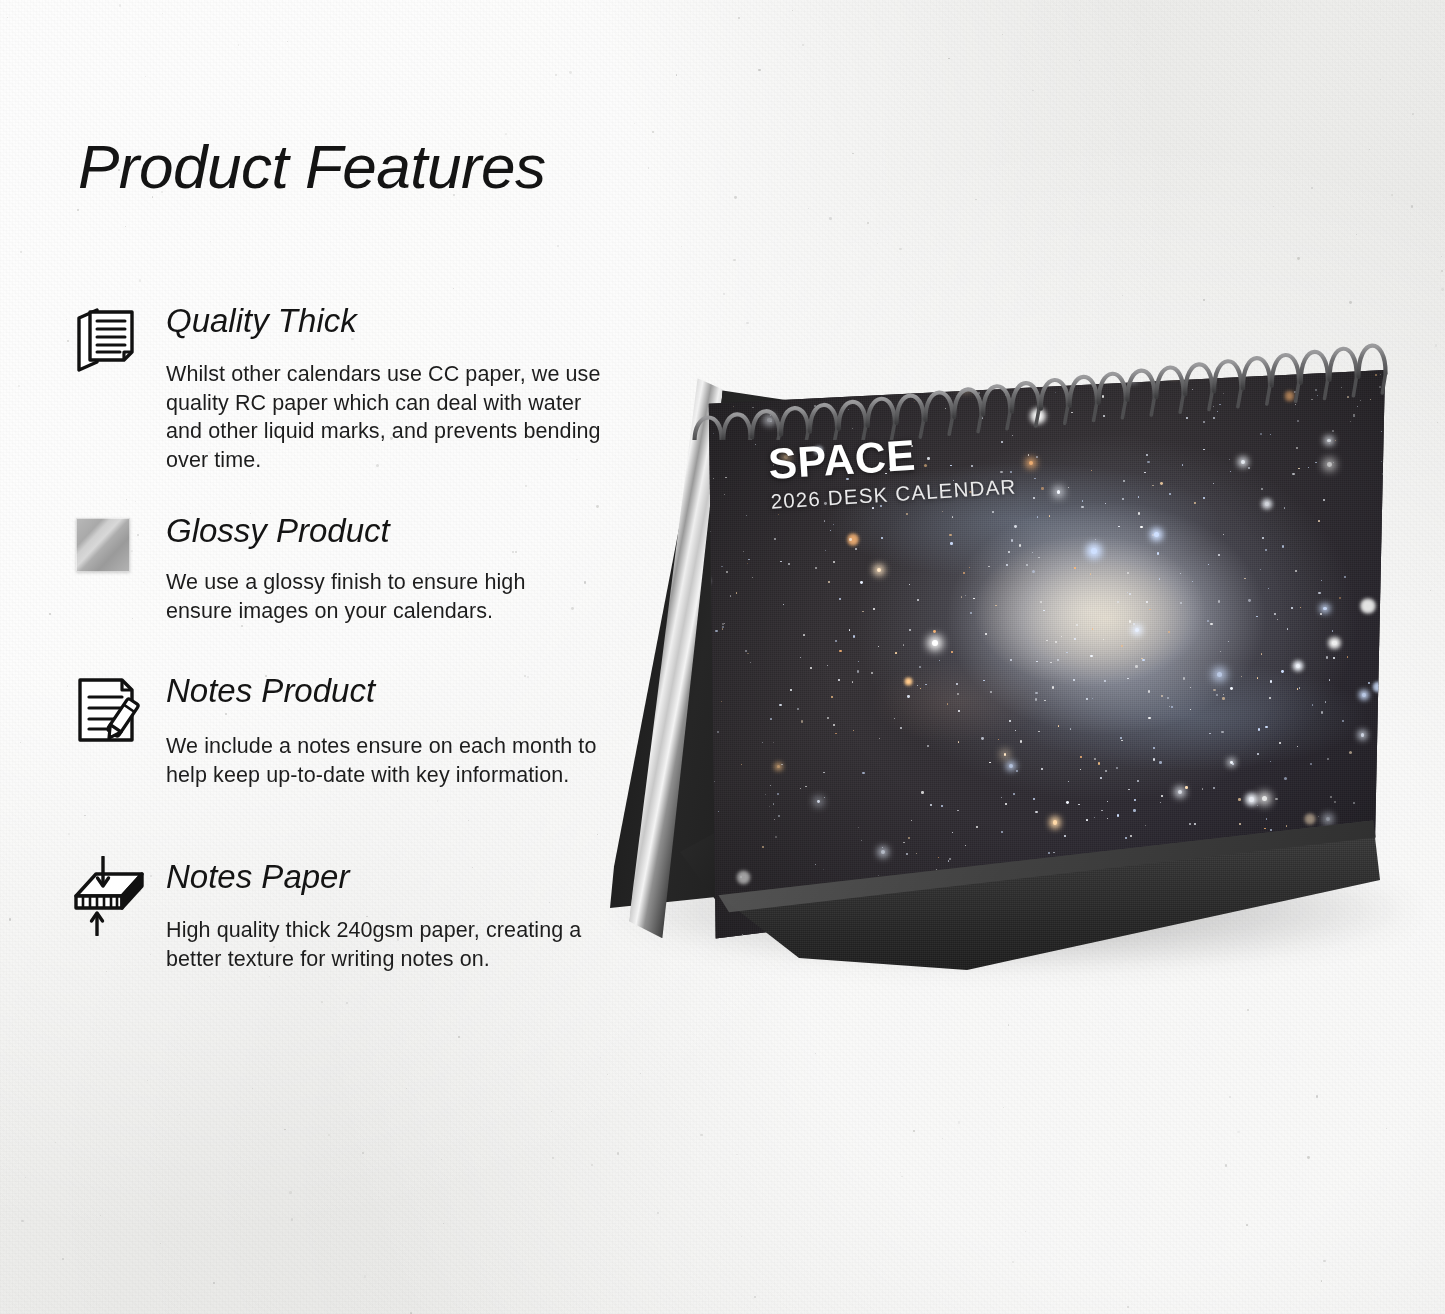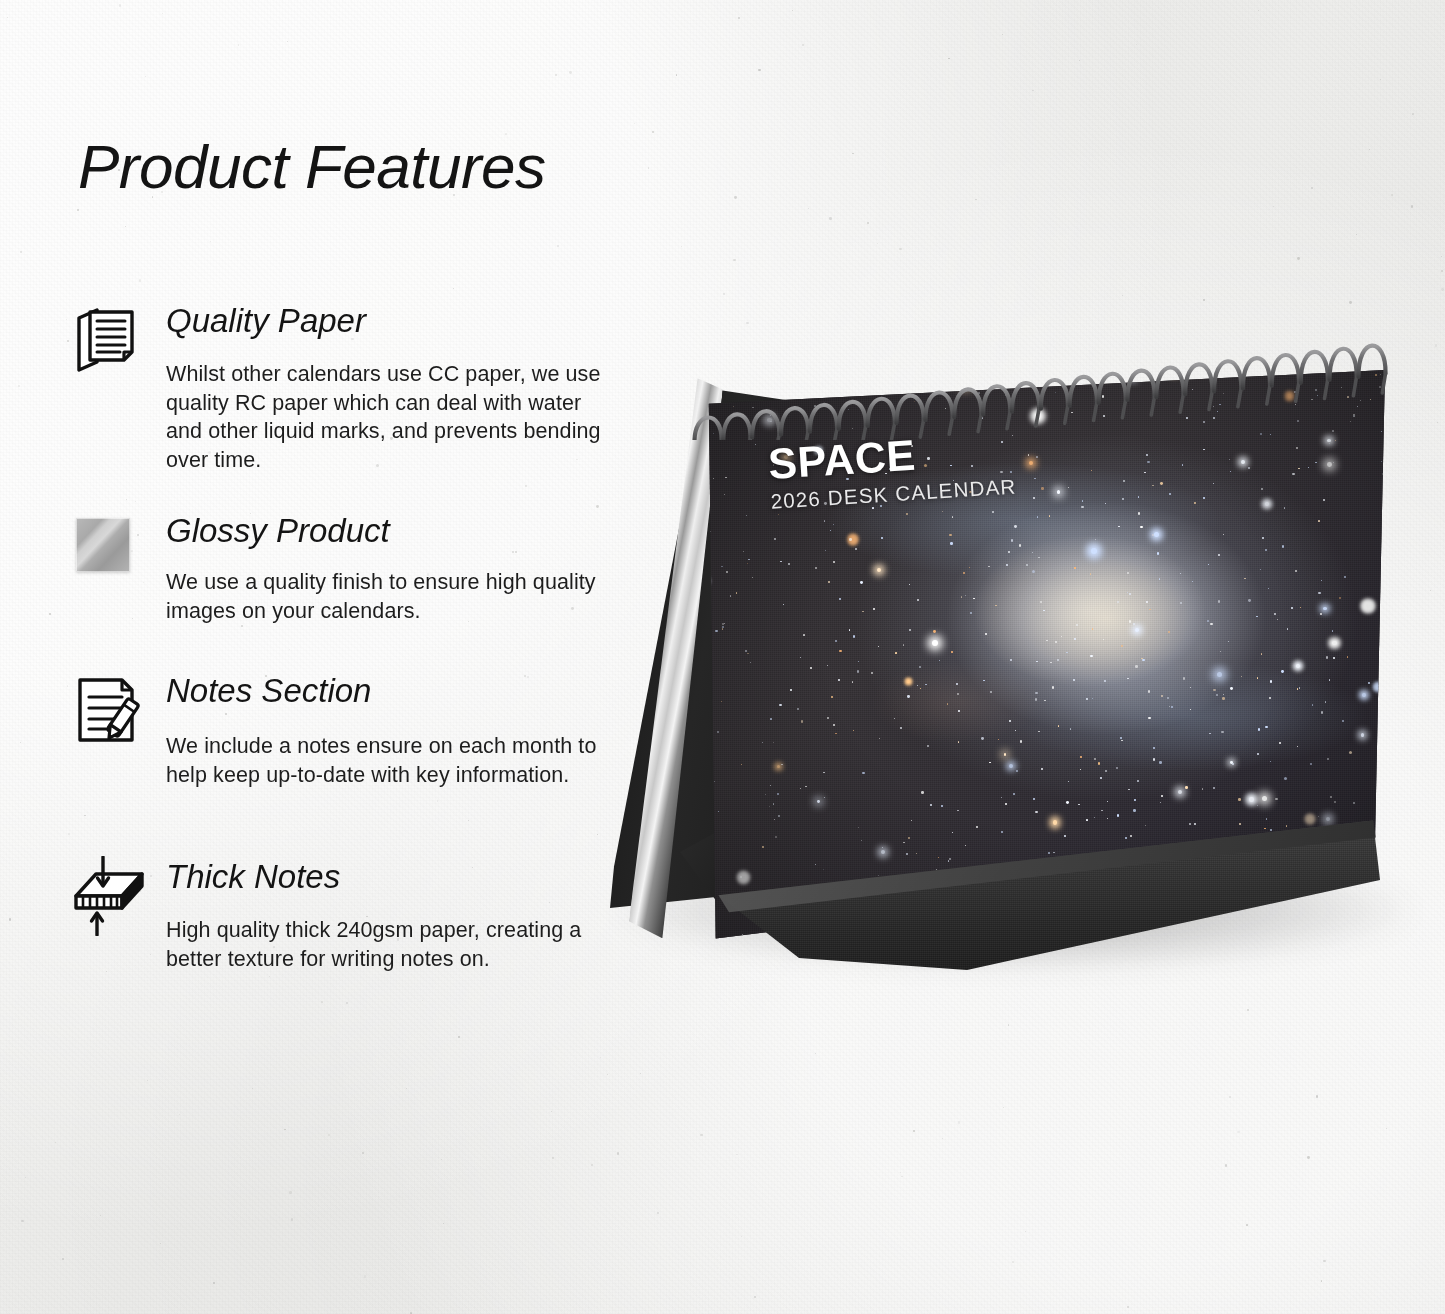--- a/index.html
+++ b/index.html
@@ -479,30 +479,30 @@
           <path d="M62 52 L54 52 L54 60" stroke="#111" stroke-width="3.2" stroke-linejoin="round" fill="none"></path>
           <g stroke="#111" stroke-width="3" stroke-linecap="round">
             <line x1="27" y1="21" x2="55" y2="21"></line>
             <line x1="27" y1="29" x2="55" y2="29"></line>
             <line x1="27" y1="37" x2="55" y2="37"></line>
             <line x1="27" y1="45" x2="55" y2="45"></line>
             <line x1="27" y1="52" x2="50" y2="52"></line>
           </g>
         </svg>
       </div>
-      <div class="feature-heading">Quality Paper</div>
+      <div class="feature-heading">Quality Thick</div>
       <div class="feature-body">Whilst other calendars use CC paper, we use quality RC paper which can deal with water and other liquid marks, and prevents bending over time.</div>
     </div>
 
     <div class="feature" id="feature-1">
       <div class="feature-icon">
         <div class="gloss-swatch"></div>
       </div>
       <div class="feature-heading">Glossy Product</div>
-      <div class="feature-body">We use a quality finish to ensure high quality images on your calendars.</div>
+      <div class="feature-body">We use a glossy finish to ensure high ensure images on your calendars.</div>
     </div>
 
     <div class="feature" id="feature-2">
       <div class="feature-icon">
         <svg width="80" height="80" viewBox="0 0 80 80" fill="none">
           <path d="M10 10 L52 10 L62 20 L62 70 L10 70 Z" stroke="#111" stroke-width="3.4" stroke-linejoin="round" fill="#fff"></path>
           <path d="M52 10 L52 20 L62 20" stroke="#111" stroke-width="3.2" stroke-linejoin="round" fill="none"></path>
           <g stroke="#111" stroke-width="3.2" stroke-linecap="round">
             <line x1="19" y1="27" x2="52" y2="27"></line>
             <line x1="19" y1="38" x2="52" y2="38"></line>
@@ -510,21 +510,21 @@
             <line x1="19" y1="59" x2="36" y2="59"></line>
           </g>
           <g transform="rotate(34 52 48)">
             <rect x="46" y="28" width="13" height="38" rx="2.5" stroke="#111" stroke-width="3.2" fill="#fff"></rect>
             <path d="M46 60 L52.5 72 L59 60 Z" stroke="#111" stroke-width="3.2" stroke-linejoin="round" fill="#fff"></path>
             <path d="M50.5 68.2 L52.5 72 L54.6 68.2 Z" fill="#111"></path>
             <line x1="46" y1="36" x2="59" y2="36" stroke="#111" stroke-width="2.6"></line>
           </g>
         </svg>
       </div>
-      <div class="feature-heading">Notes Section</div>
+      <div class="feature-heading">Notes Product</div>
       <div class="feature-body">We include a notes ensure on each month to help keep up-to-date with key information.</div>
     </div>
 
     <div class="feature" id="feature-3">
       <div class="feature-icon">
         <svg width="80" height="80" viewBox="0 0 80 80" fill="none">
           <path d="M6 40 L26 18 L72 18 L52 40 Z" stroke="#111" stroke-width="3.4" stroke-linejoin="round" fill="#fff"></path>
           <path d="M6 40 L6 52 L52 52 L52 40 Z" stroke="#111" stroke-width="3.4" stroke-linejoin="round" fill="#fff"></path>
           <path d="M52 40 L72 18 L72 30 L52 52 Z" stroke="#111" stroke-width="3.4" stroke-linejoin="round" fill="#111"></path>
           <g stroke="#111" stroke-width="2.6">
@@ -538,21 +538,21 @@
           <g stroke="#111" stroke-width="3.4" stroke-linecap="round">
             <line x1="33" y1="1" x2="33" y2="28"></line>
           </g>
           <path d="M27.5 22 L33 30 L38.5 22" stroke="#111" stroke-width="3.4" stroke-linejoin="round" stroke-linecap="round" fill="none"></path>
           <g stroke="#111" stroke-width="3.4" stroke-linecap="round">
             <line x1="27" y1="79" x2="27" y2="58"></line>
           </g>
           <path d="M21.5 65 L27 57 L32.5 65" stroke="#111" stroke-width="3.4" stroke-linejoin="round" stroke-linecap="round" fill="none"></path>
         </svg>
       </div>
-      <div class="feature-heading">Thick Notes</div>
+      <div class="feature-heading">Notes Paper</div>
       <div class="feature-body">High quality thick 240gsm paper, creating a better texture for writing notes on.</div>
     </div>
   </div>
 
   <div id="calendar-mockup">
     <div id="calendar-shadow"></div>
     <div id="calendar-back-panel"></div>
     <div id="calendar-back-fold"></div>
     <div id="calendar-page-stack"></div>
 

